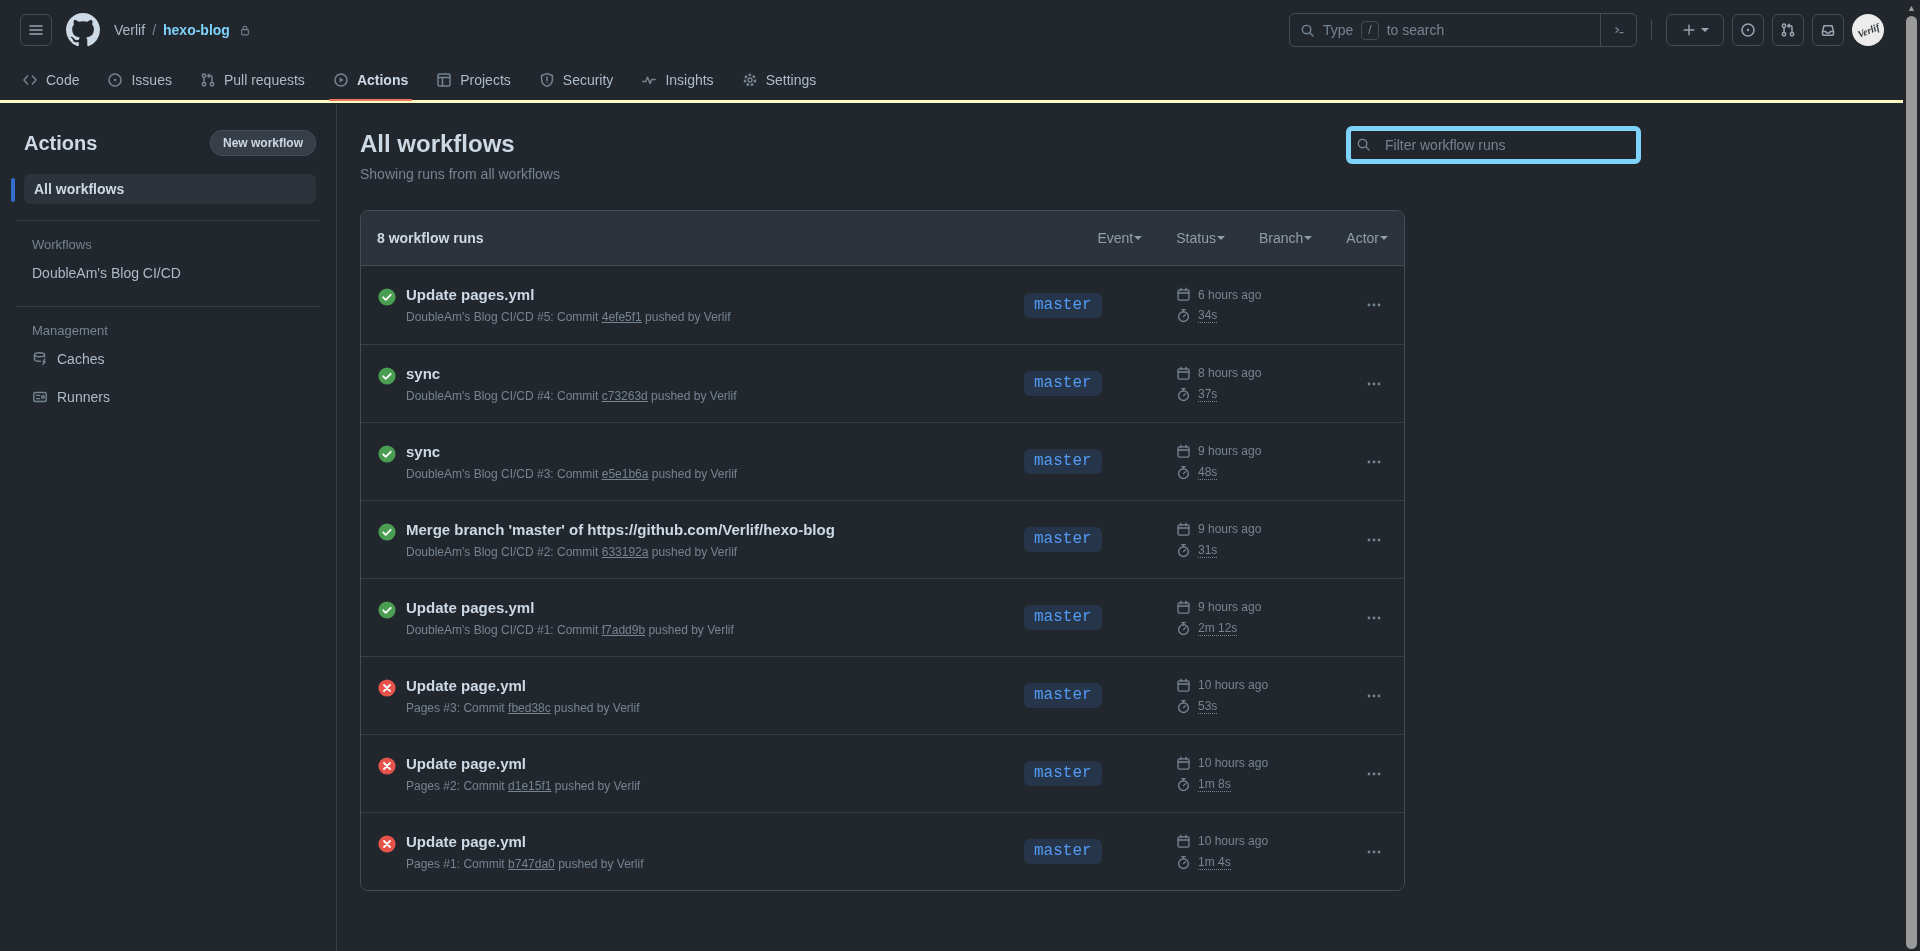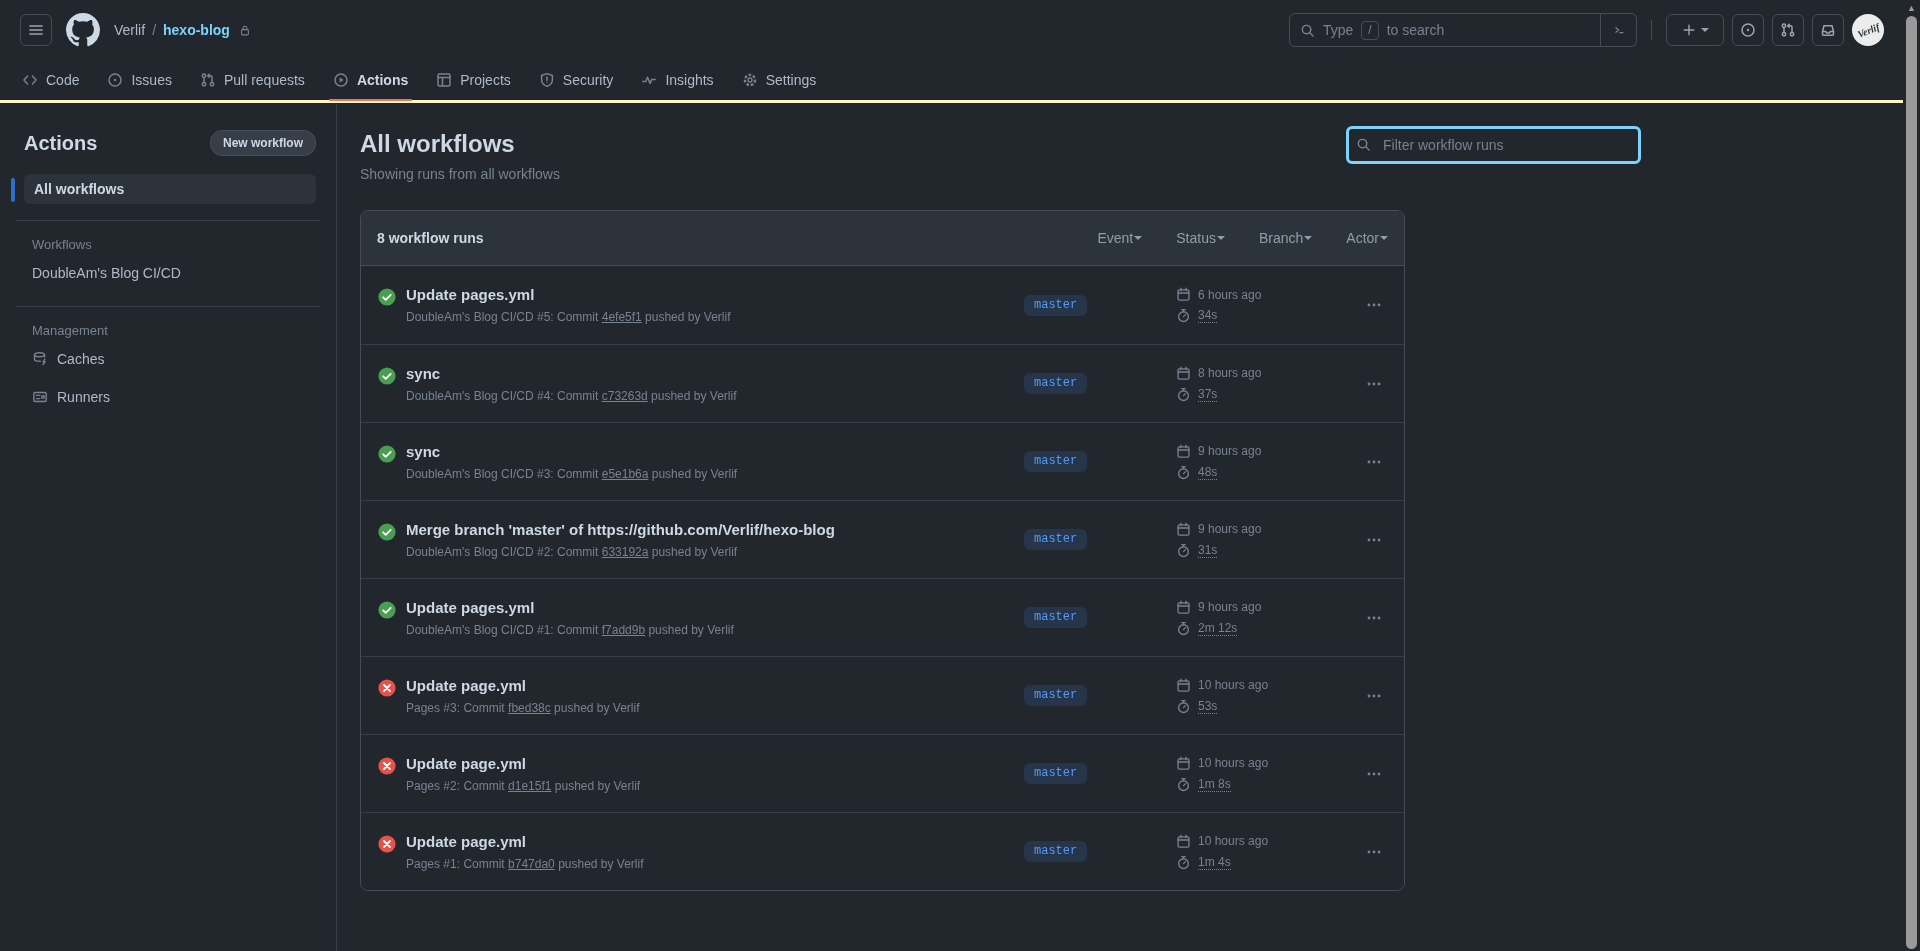--- a/index.html
+++ b/index.html
@@ -105,21 +105,21 @@
   }
   .side-item .s-icon { color:#768390; flex:none; }
 
   
   .main { flex:1; padding:26px 0 0 23px; }
   .main-head { position:relative; width:1281px; }
   .page-title { font-size:24px; font-weight:600; color:#cdd9e5; }
   .page-subtitle { margin-top:8px; color:#768390; }
   .filter-input-wrap { position:absolute; right:0; top:-4px; width:295px; }
   .filter-input-wrap input {
-    width:100%; height:38px; background:transparent; border:3px solid #7dd3fc;
+    width:100%; height:38px; background:transparent; border:5px solid #7dd3fc;
     border-radius:6px; color:#adbac7; padding:0 12px 0 34px; font-size:14px;
     font-family:"Liberation Sans", sans-serif; outline:none;
   }
   .filter-input-wrap input::placeholder { color:#768390; }
   .filter-input-wrap .f-search-icon { position:absolute; left:10px; top:11px; color:#768390; }
 
   
   .runs-card {
     width:1045px; margin-top:28px; border:1px solid #444c56; border-radius:8px;
     overflow:hidden;
@@ -137,21 +137,21 @@
   }
   .run-row:first-child { border-top:none; }
   .run-main { flex:1; min-width:0; display:flex; align-items:flex-start; gap:9px; }
   .status-icon { flex:none; margin-top:1px; }
   .run-text {}
   .run-title { font-size:15px; font-weight:700; color:#cdd9e5; cursor:pointer; }
   .run-desc { margin-top:7px; font-size:12px; color:#768390; }
   .run-desc .commit-link { color:#768390; text-decoration:underline; cursor:pointer; }
   .col-branch { width:134px; flex:none; }
   .branch-badge {
-    display:inline-block; font-family:"Liberation Mono", monospace; font-size:12px;
+    display:inline-block; font-family:"Liberation Mono", monospace; font-size:16px;
     color:#539bf5; background:rgba(65,132,228,0.15); border-radius:6px;
     padding:3px 10px 4px; cursor:pointer;
   }
   .col-time { width:190px; flex:none; padding-left:18px; font-size:12px; color:#768390; }
   .time-line { display:flex; align-items:center; gap:7px; }
   .time-line + .time-line { margin-top:6px; }
   .duration { border-bottom:1px dotted #768390; cursor:default; }
   .col-kebab { width:40px; flex:none; display:flex; justify-content:flex-end; }
   .kebab-btn { background:none; border:none; color:#768390; cursor:pointer; padding:6px; }
 

